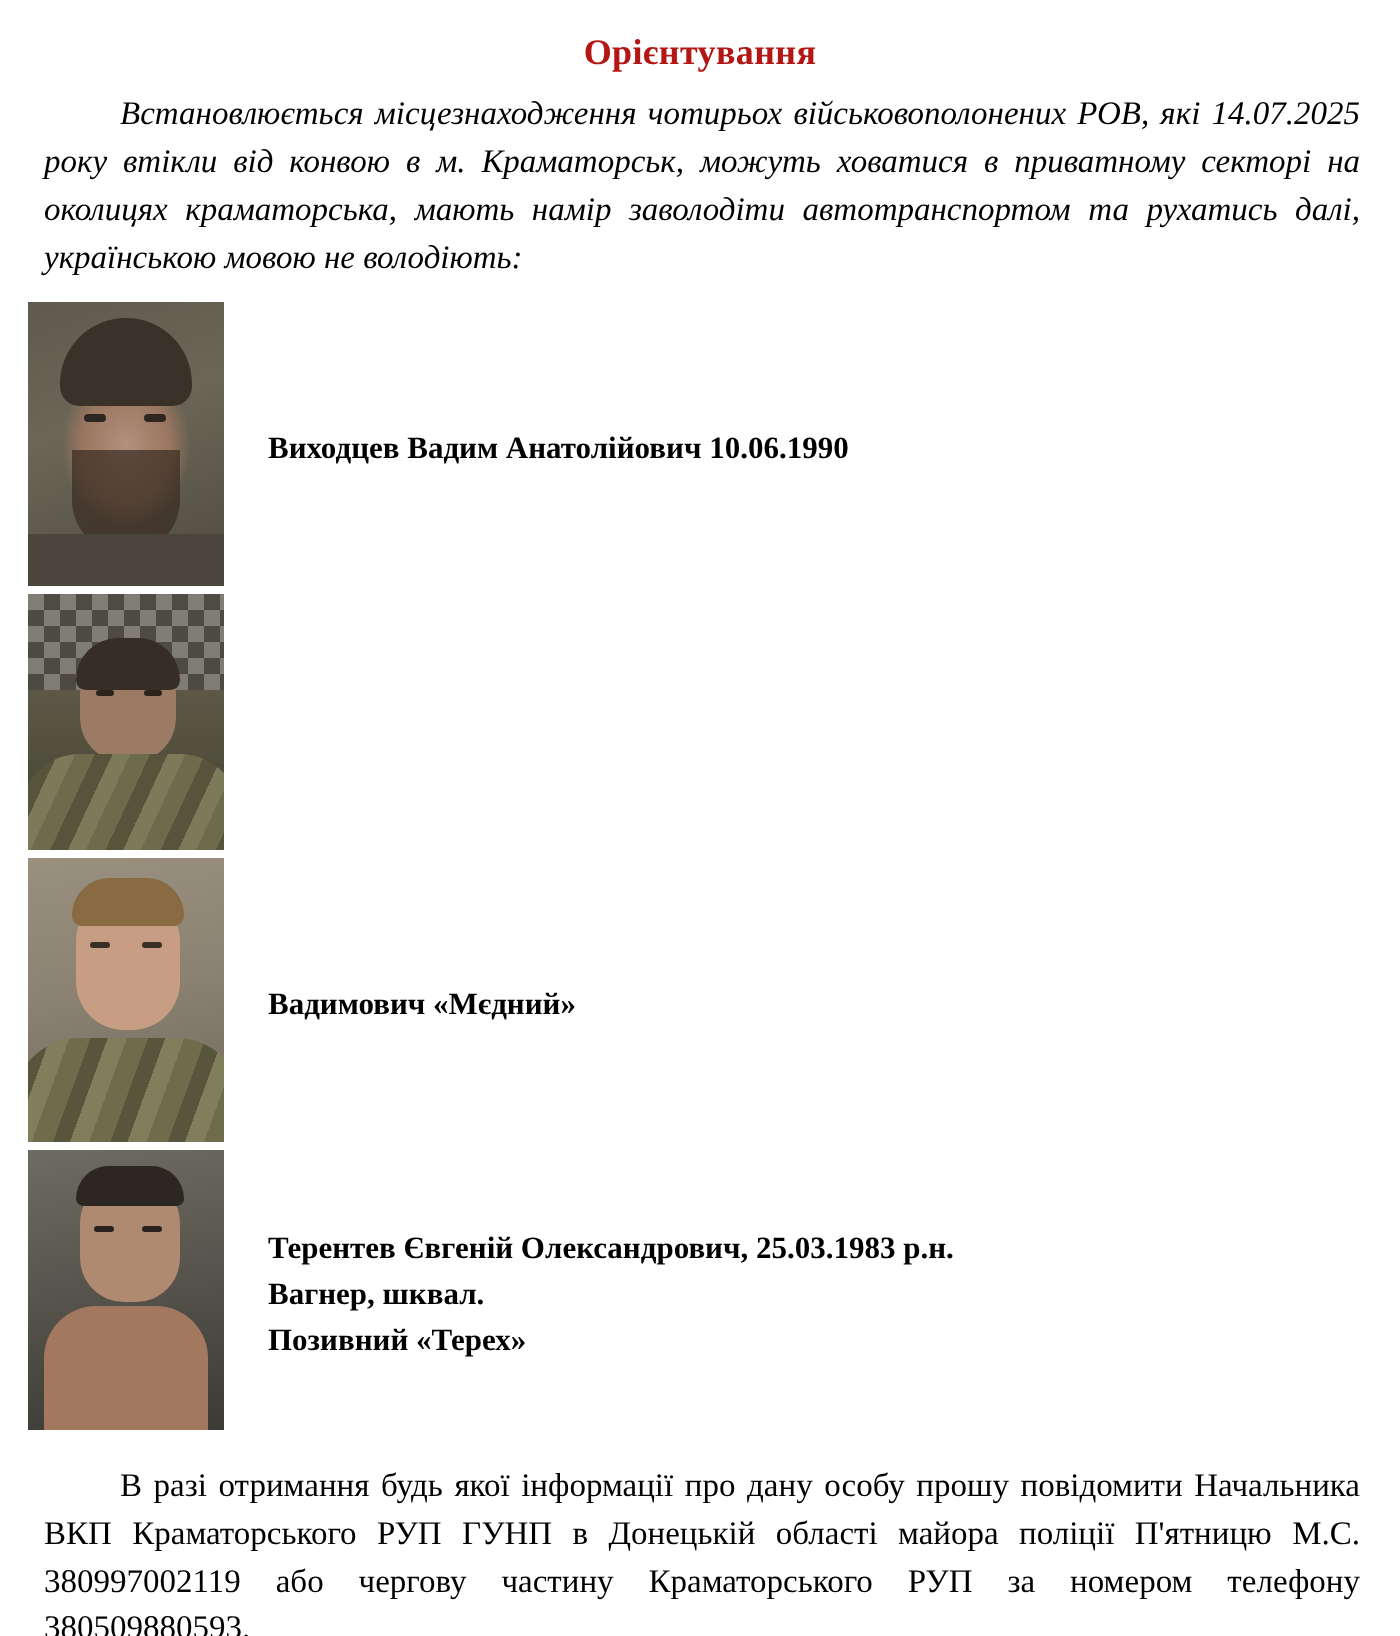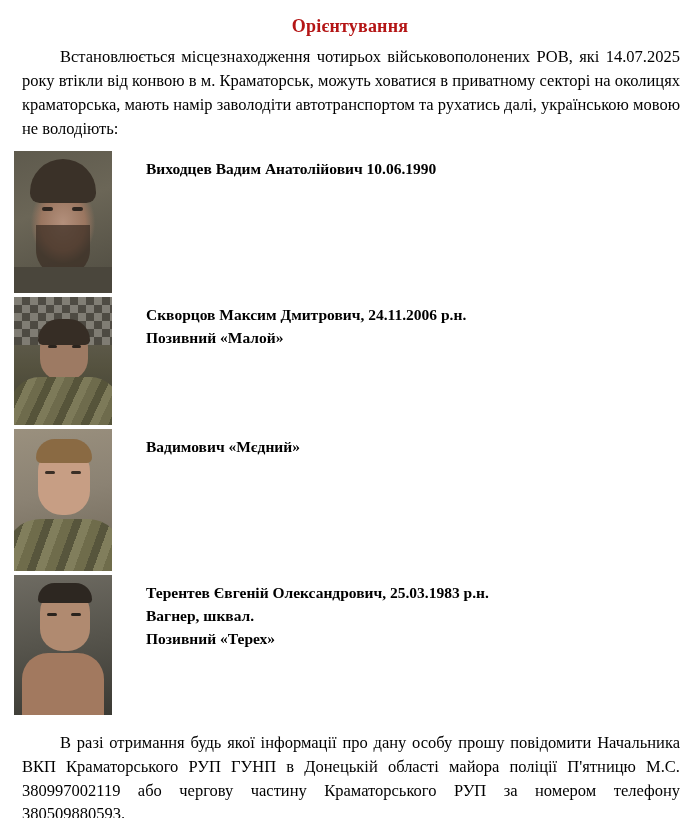--- a/index.html
+++ b/index.html
@@ -30,30 +30,30 @@
     font-size: 18px;
     letter-spacing: 0.2px;
     margin: 6px 0 8px 0;
   }
   .intro {
     font-size: 16.5px;
     line-height: 1.45;
     text-align: justify;
     text-indent: 38px;
     margin: 0 6px 10px 8px;
+    font-style: italic;
   }
   .entries {
     margin: 0;
     padding: 0;
   }
   .entry {
     display: flex;
-    align-items: flex-start;
+    align-items: center;
     margin-bottom: 4px;
-    gap: 12px;
   }
   .photo {
     width: 98px;
     flex: 0 0 98px;
     position: relative;
     overflow: hidden;
     border: 0;
   }
   .photo .frame {
     width: 98px;
@@ -227,24 +227,20 @@
         <div class="frame">
           <div class="bg"></div>
           <div class="check"></div>
           <div class="head"></div>
           <div class="hair"></div>
           <div class="eyeL"></div>
           <div class="eyeR"></div>
           <div class="body"></div>
         </div>
       </div>
-      <div class="entry-text">
-        <div>Скворцов Максим Дмитрович, 24.11.2006 р.н.</div>
-        <div>Позивний «Малой»</div>
-      </div>
     </div>
 
     <div class="entry">
       <div class="photo p3">
         <div class="frame">
           <div class="bg"></div>
           <div class="head"></div>
           <div class="hair"></div>
           <div class="eyeL"></div>
           <div class="eyeR"></div>

